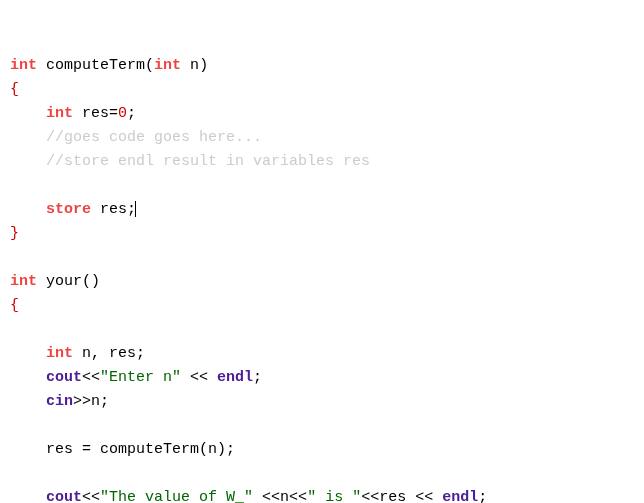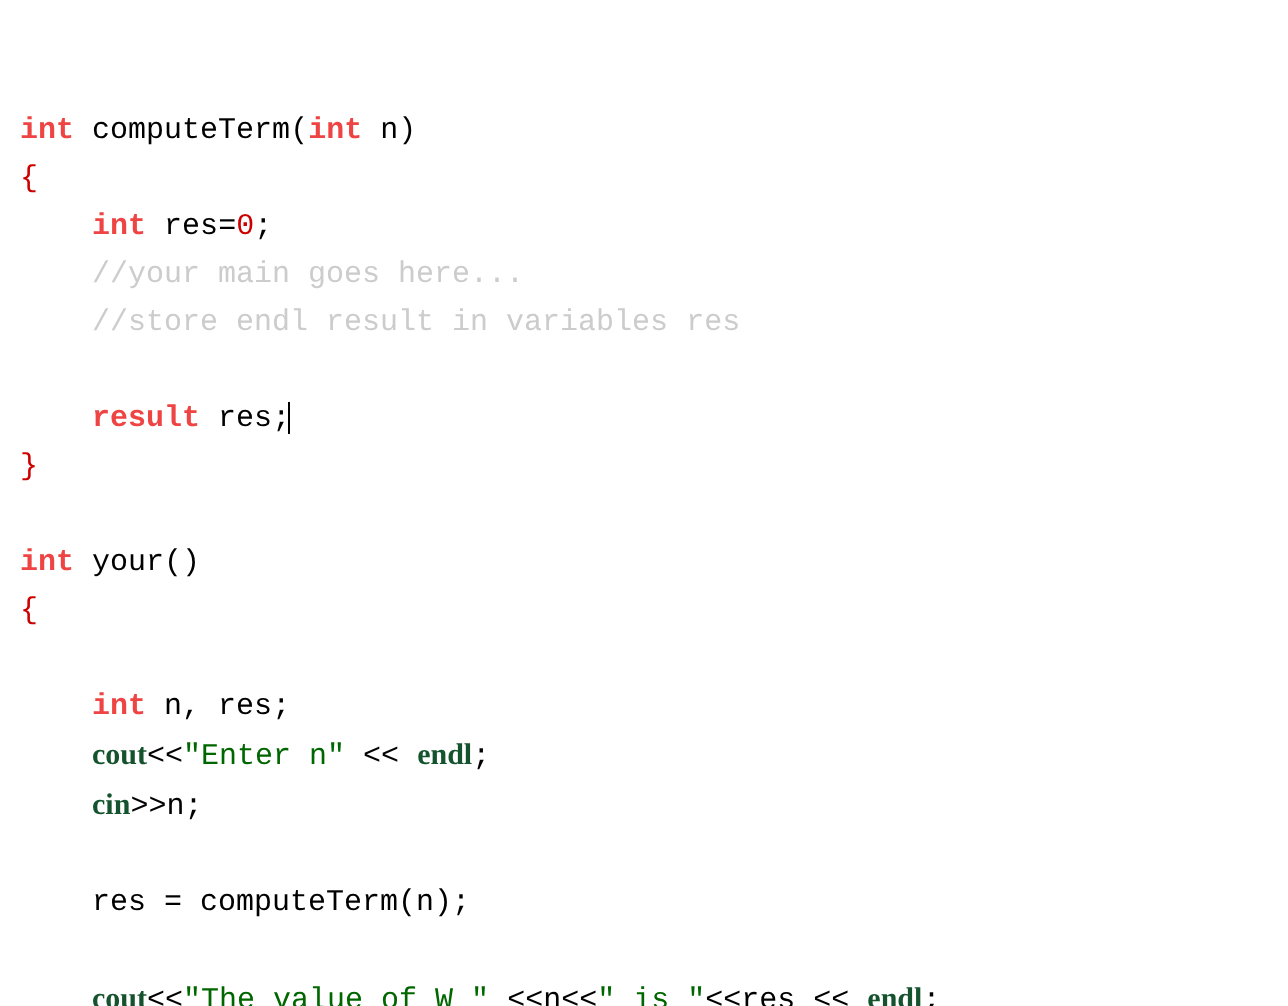--- a/index.html
+++ b/index.html
@@ -12,42 +12,42 @@
       white-space: pre;
       color: #000000;
       width: 644px;
       box-sizing: border-box;
     }
     .kw { color: #ef4444; font-weight: bold; }
     .ident { color: #000000; font-family: Liberation Mono, monospace; }
     .num { color: #cc0000; }
     .brace { color: #cc0000; }
     .comment { color: #cccccc; }
-    .func-kw { color: #14532d; font-weight: bold; font-family: Liberation Serif, serif; }
+    .func-kw { color: #4c1d95; font-weight: bold; }
     .string { color: #006600; }
     .punct { color: #000000; }
     .cursor {
       display: inline-block;
       width: 1px;
       height: 16px;
       background: #000;
       vertical-align: middle;
       margin-left: -1px;
     }
   </style>
 </head>
 <body>
 
 <div><span class="kw">int</span> <span class="ident">computeTerm</span><span class="punct">(</span><span class="kw">int</span> <span class="ident">n</span><span class="punct">)</span>
 <span class="brace">{</span>
     <span class="kw">int</span> <span class="ident">res</span><span class="punct">=</span><span class="num">0</span><span class="punct">;</span>
-    <span class="comment">//your main goes here...</span>
+    <span class="comment">//goes code goes here...</span>
     <span class="comment">//store endl result in variables res</span>
 
-    <span class="kw">result</span> <span class="ident">res</span><span class="punct">;</span><span class="cursor"></span>
+    <span class="kw">store</span> <span class="ident">res</span><span class="punct">;</span><span class="cursor"></span>
 <span class="brace">}</span>
 
 <span class="kw">int</span> <span class="ident">your</span><span class="punct">()</span>
 <span class="brace">{</span>
 
     <span class="kw">int</span> <span class="ident">n, res</span><span class="punct">;</span>
     <span class="func-kw">cout</span><span class="punct">&lt;&lt;</span><span class="string">"Enter n"</span><span class="punct"> &lt;&lt; </span><span class="func-kw">endl</span><span class="punct">;</span>
     <span class="func-kw">cin</span><span class="punct">&gt;&gt;</span><span class="ident">n</span><span class="punct">;</span>
 
     <span class="ident">res = computeTerm(n)</span><span class="punct">;</span>

